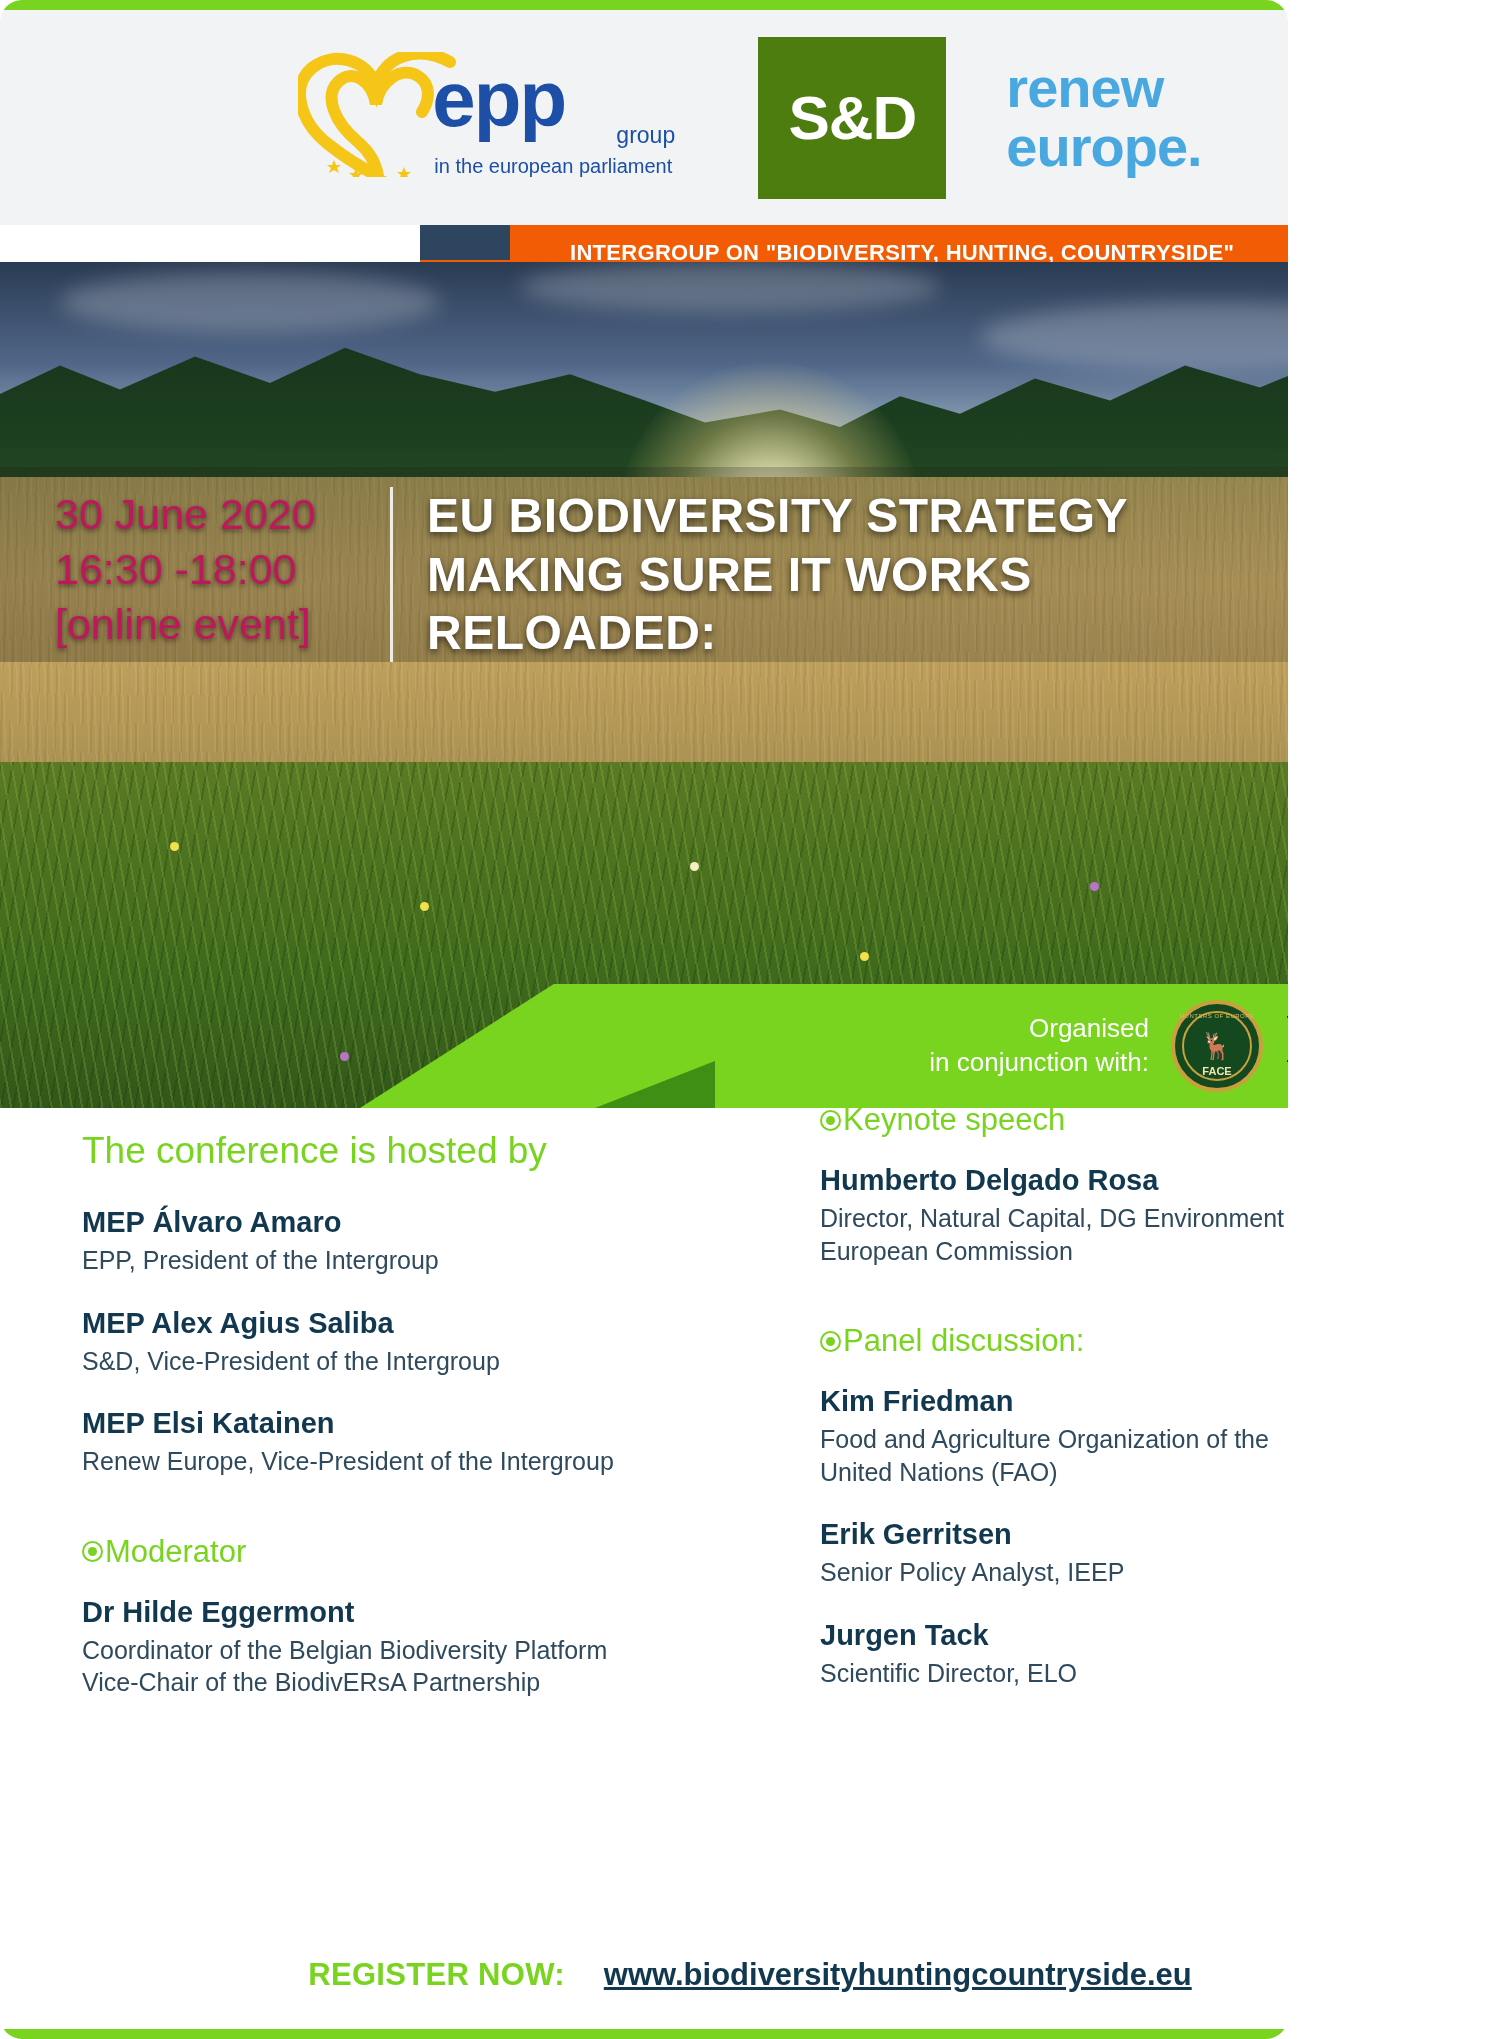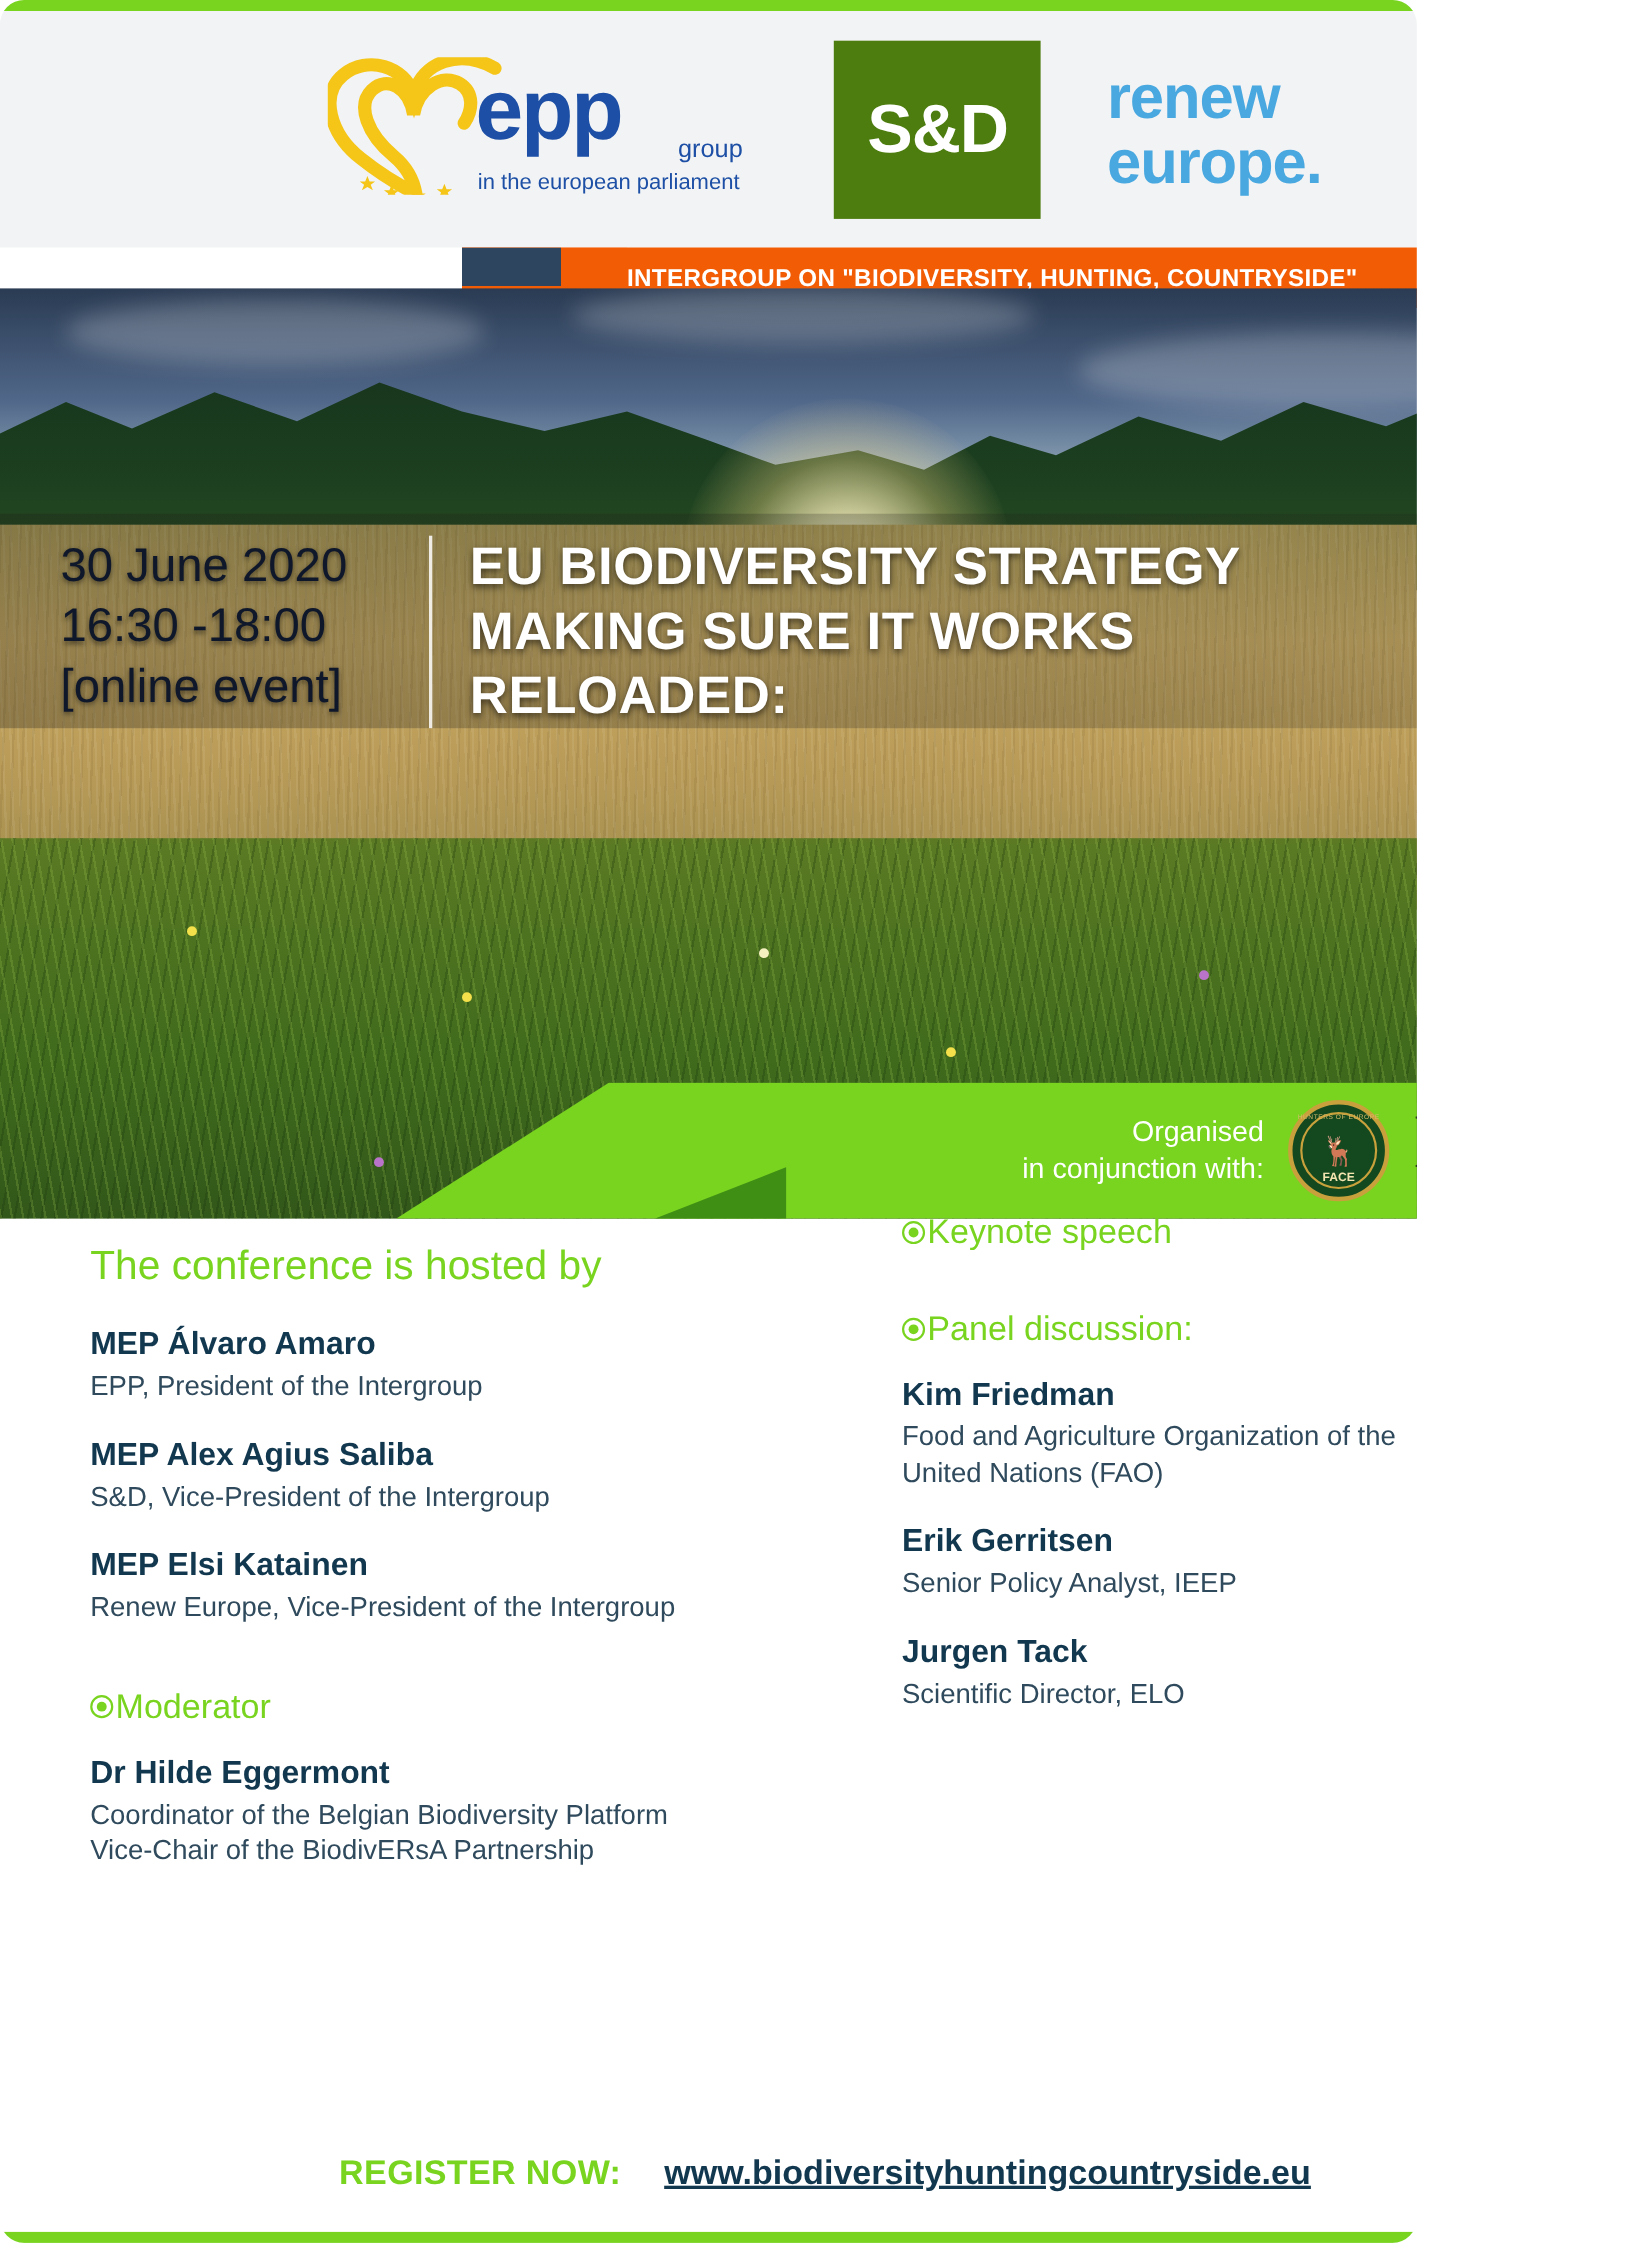--- a/index.html
+++ b/index.html
@@ -141,21 +141,21 @@
   .flower { position: absolute; width: 9px; height: 9px; border-radius: 50%; }
   
   .title-band {
     position: absolute; top: 205px; left: 0; width: 1500px; height: 195px;
     background: linear-gradient(to right, rgba(30,30,25,0.30), rgba(30,30,25,0.18));
   }
   .hero-text {
     position: absolute; top: 225px; left: 55px; display: flex; align-items: flex-start;
   }
   .hero-date {
-    color: #0f172a; font-size: 43px; line-height: 1.28; width: 335px;
+    color: #be185d; font-size: 43px; line-height: 1.28; width: 335px;
     text-shadow: 0 2px 5px rgba(0,0,0,0.5);
   }
   .hero-divider {
     width: 3px; height: 175px; background: rgba(255,255,255,0.85); margin-right: 34px;
   }
   .hero-title {
     color: #ffffff; font-size: 48px; font-weight: bold; line-height: 1.22;
     letter-spacing: 0.5px;
     text-shadow: 0 3px 7px rgba(0,0,0,0.6);
   }
@@ -404,20 +404,25 @@
         <div class="p-role">Vice-Chair of the BiodivERsA Partnership</div>
       </div>
     </div>
 
     <div class="col-right">
       <div class="bullet-head">
         <div class="bullet-dot"></div>
         <div class="section-head small" style="margin-bottom:0;">Keynote speech</div>
       </div>
 
+      <div class="person">
+        <div class="p-name">Humberto Delgado Rosa</div>
+        <div class="p-role">Director, Natural Capital, DG Environment</div>
+        <div class="p-role">European Commission</div>
+      </div>
 
       <div class="spacer-md"></div>
 
       <div class="bullet-head">
         <div class="bullet-dot"></div>
         <div class="section-head small" style="margin-bottom:0;">Panel discussion:</div>
       </div>
 
       <div class="person">
         <div class="p-name">Kim Friedman</div>

